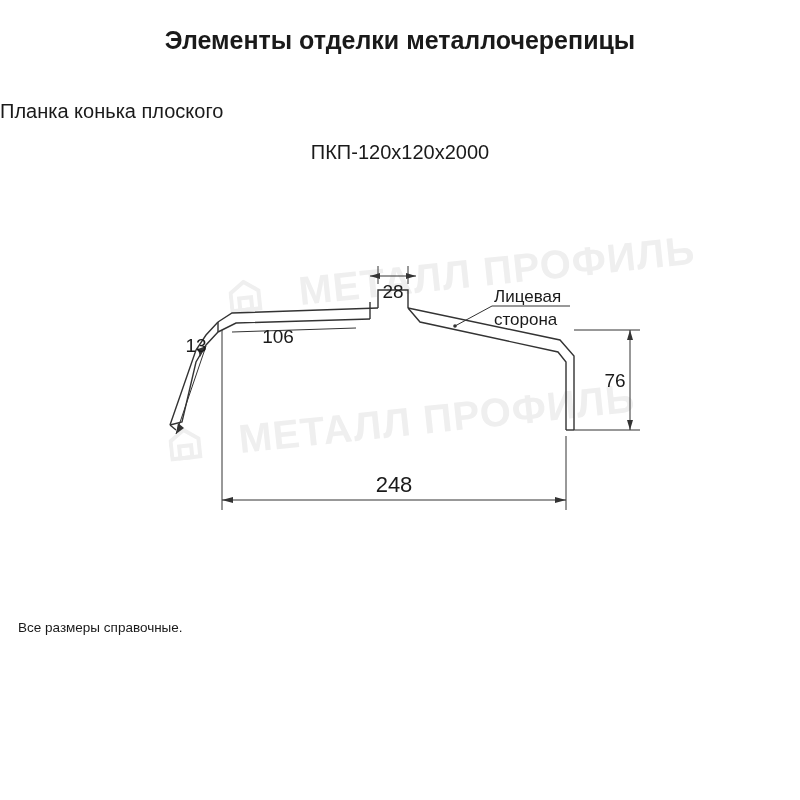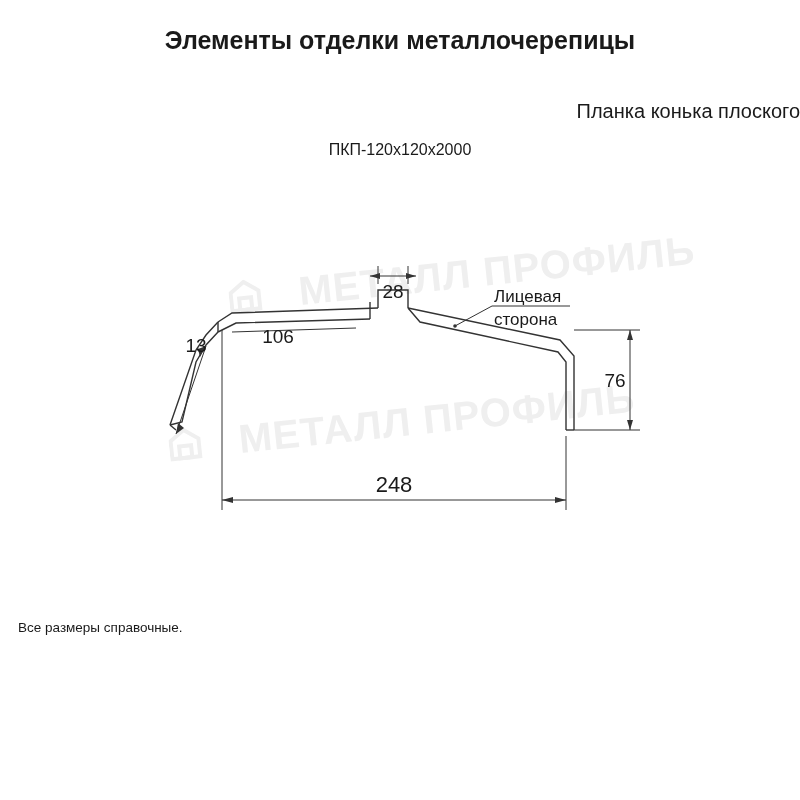--- a/index.html
+++ b/index.html
@@ -28,30 +28,30 @@
     text-align: center;
     font-size: 25px;
     font-weight: bold;
     letter-spacing: 0px;
   }
   .subtitle {
     position: absolute;
     top: 100px;
     left: 0;
     width: 800px;
-    text-align: right;
+    text-align: left;
     font-size: 20px;
   }
   .code {
     position: absolute;
     top: 141px;
     left: 0;
     width: 800px;
     text-align: center;
-    font-size: 16px;
+    font-size: 20px;
   }
   .drawing {
     position: absolute;
     top: 180px;
     left: 0;
     width: 800px;
     height: 420px;
   }
   .footnotes {
     position: absolute;

